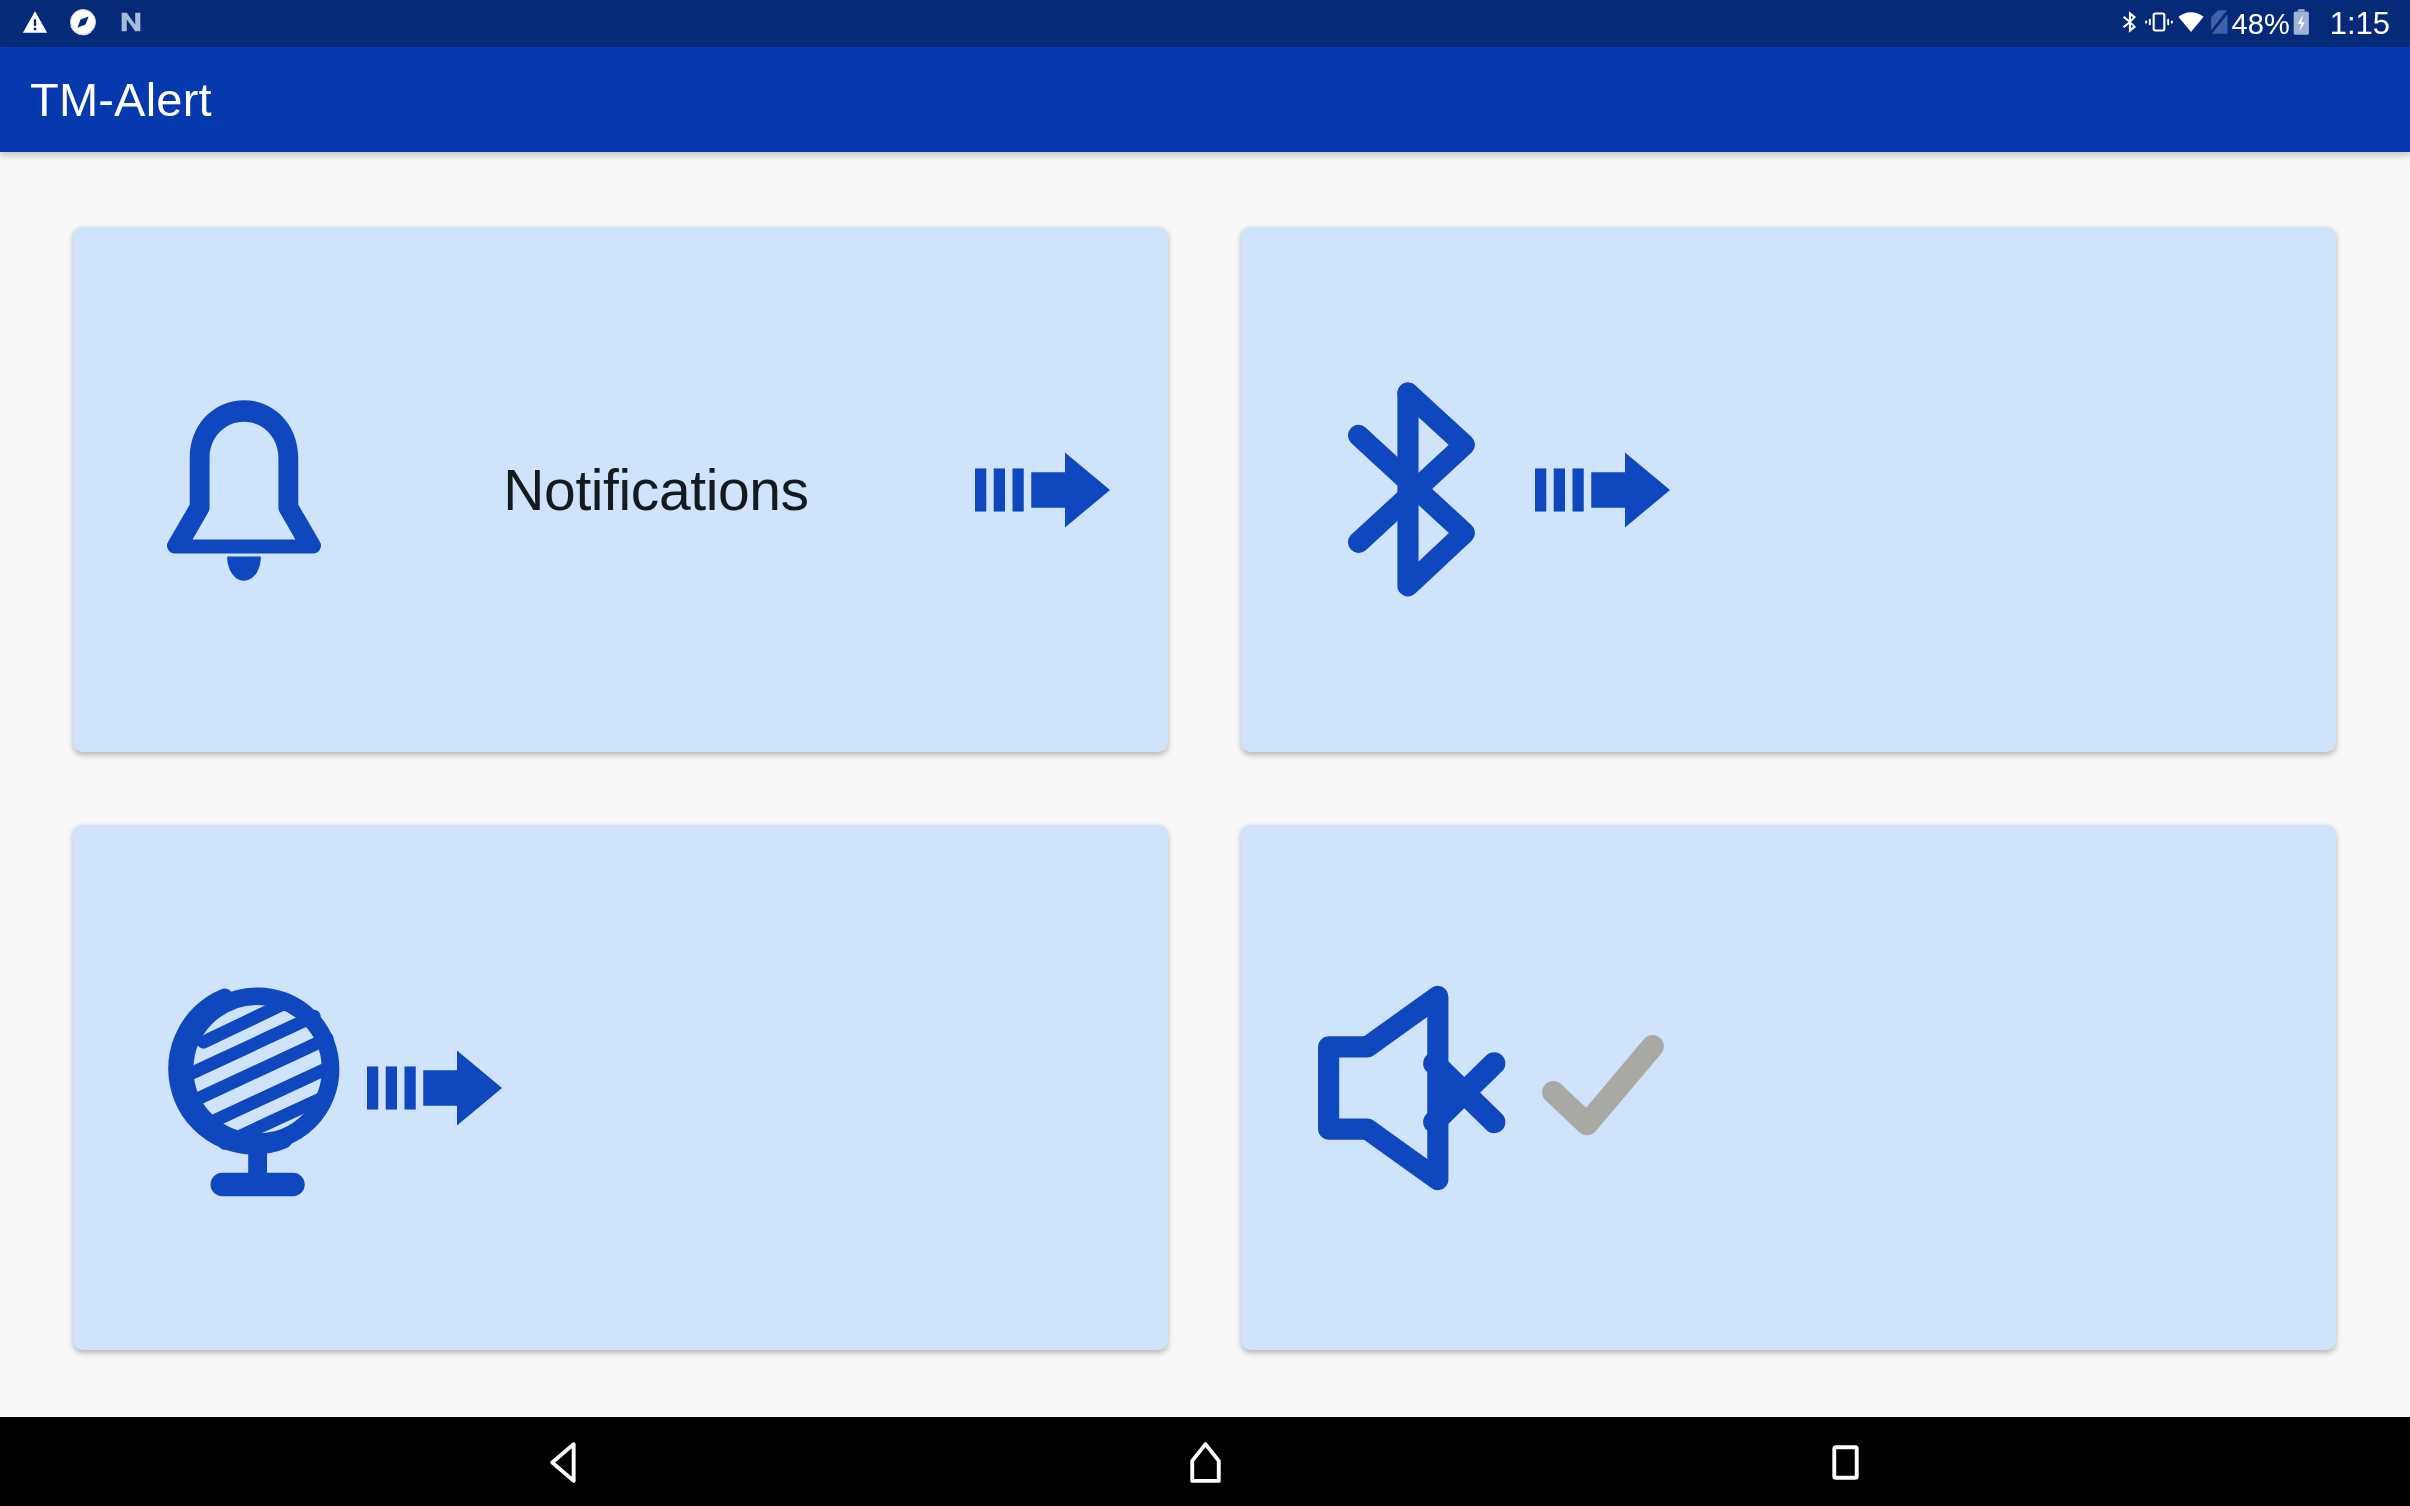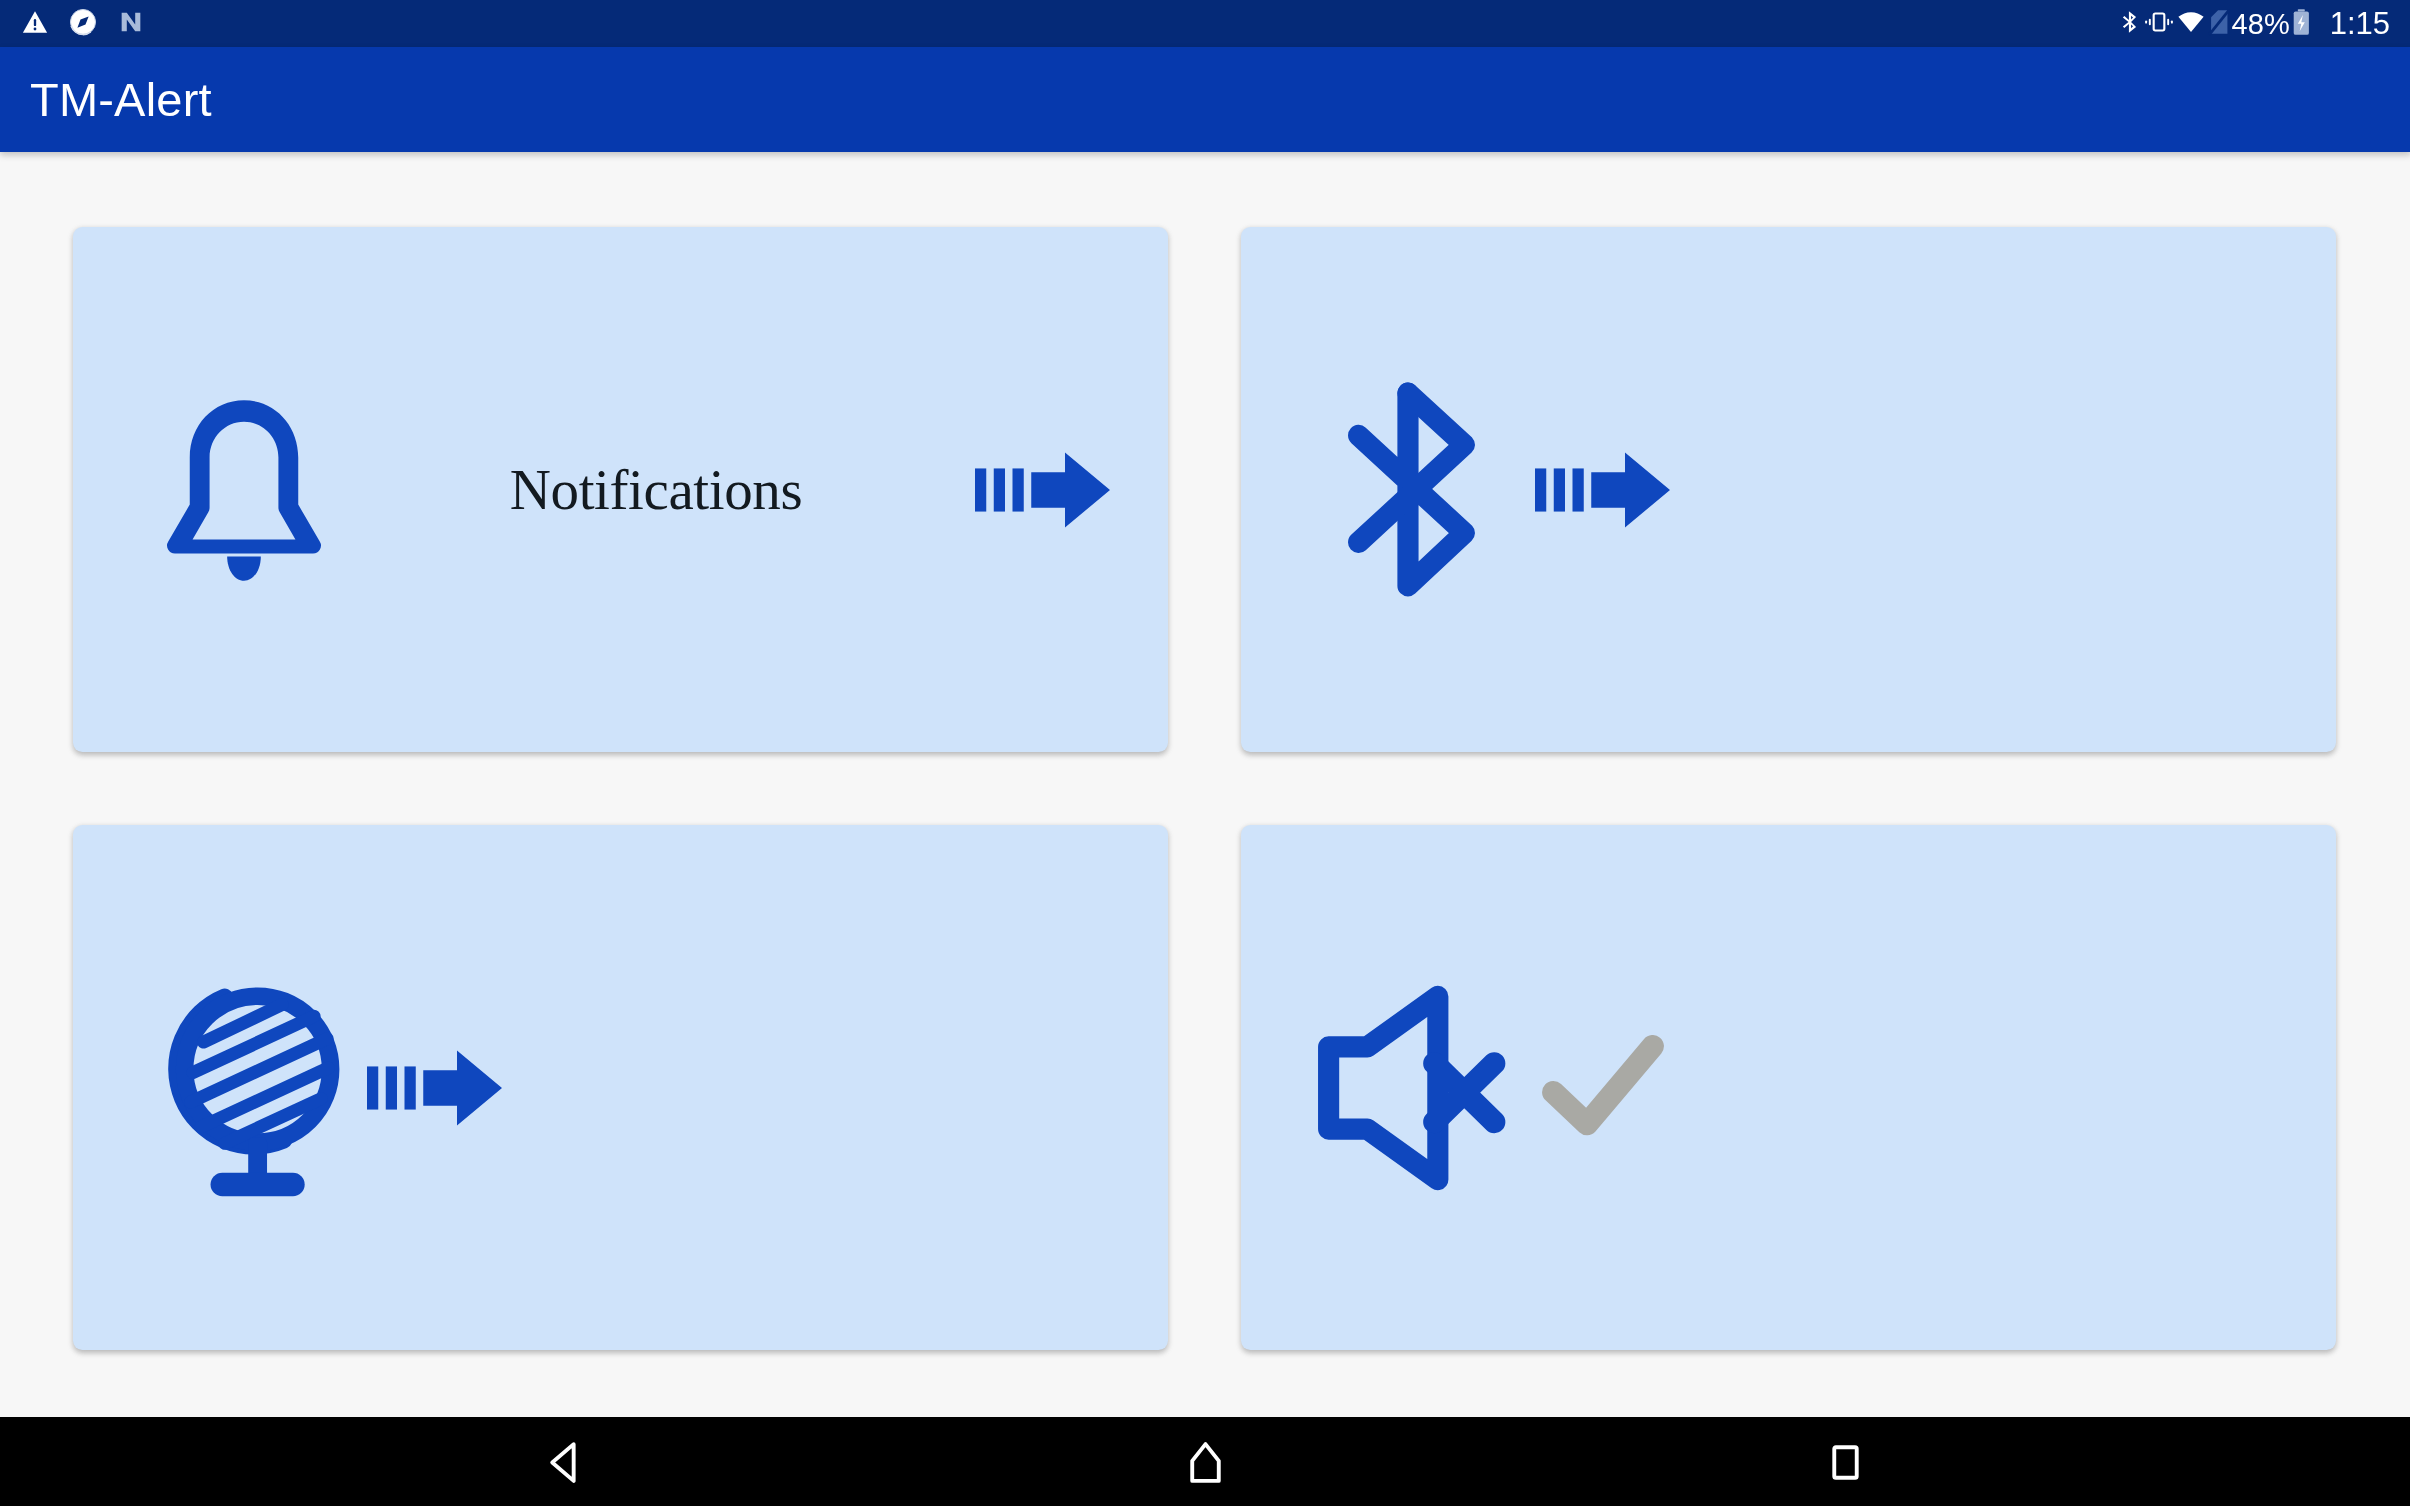--- a/index.html
+++ b/index.html
@@ -85,21 +85,20 @@
     background: #F7F7F7;
     padding: 75px 73px 0 73px;
     position: relative;
   }
   .grid {
     display: grid;
     grid-template-columns: 1095px 1095px;
     grid-template-rows: 525px 525px;
     column-gap: 73px;
     row-gap: 73px;
-    font-family: Liberation Serif, serif;
   }
 
   .card {
     background: #CFE3FA;
     border-radius: 9.4px;
     box-shadow: 0 2.8px 5.6px rgba(0,0,0,0.16), 0 2.8px 7.5px rgba(0,0,0,0.11);
     display: flex;
     align-items: center;
     padding: 0 43px 0 62px;
     position: relative;

